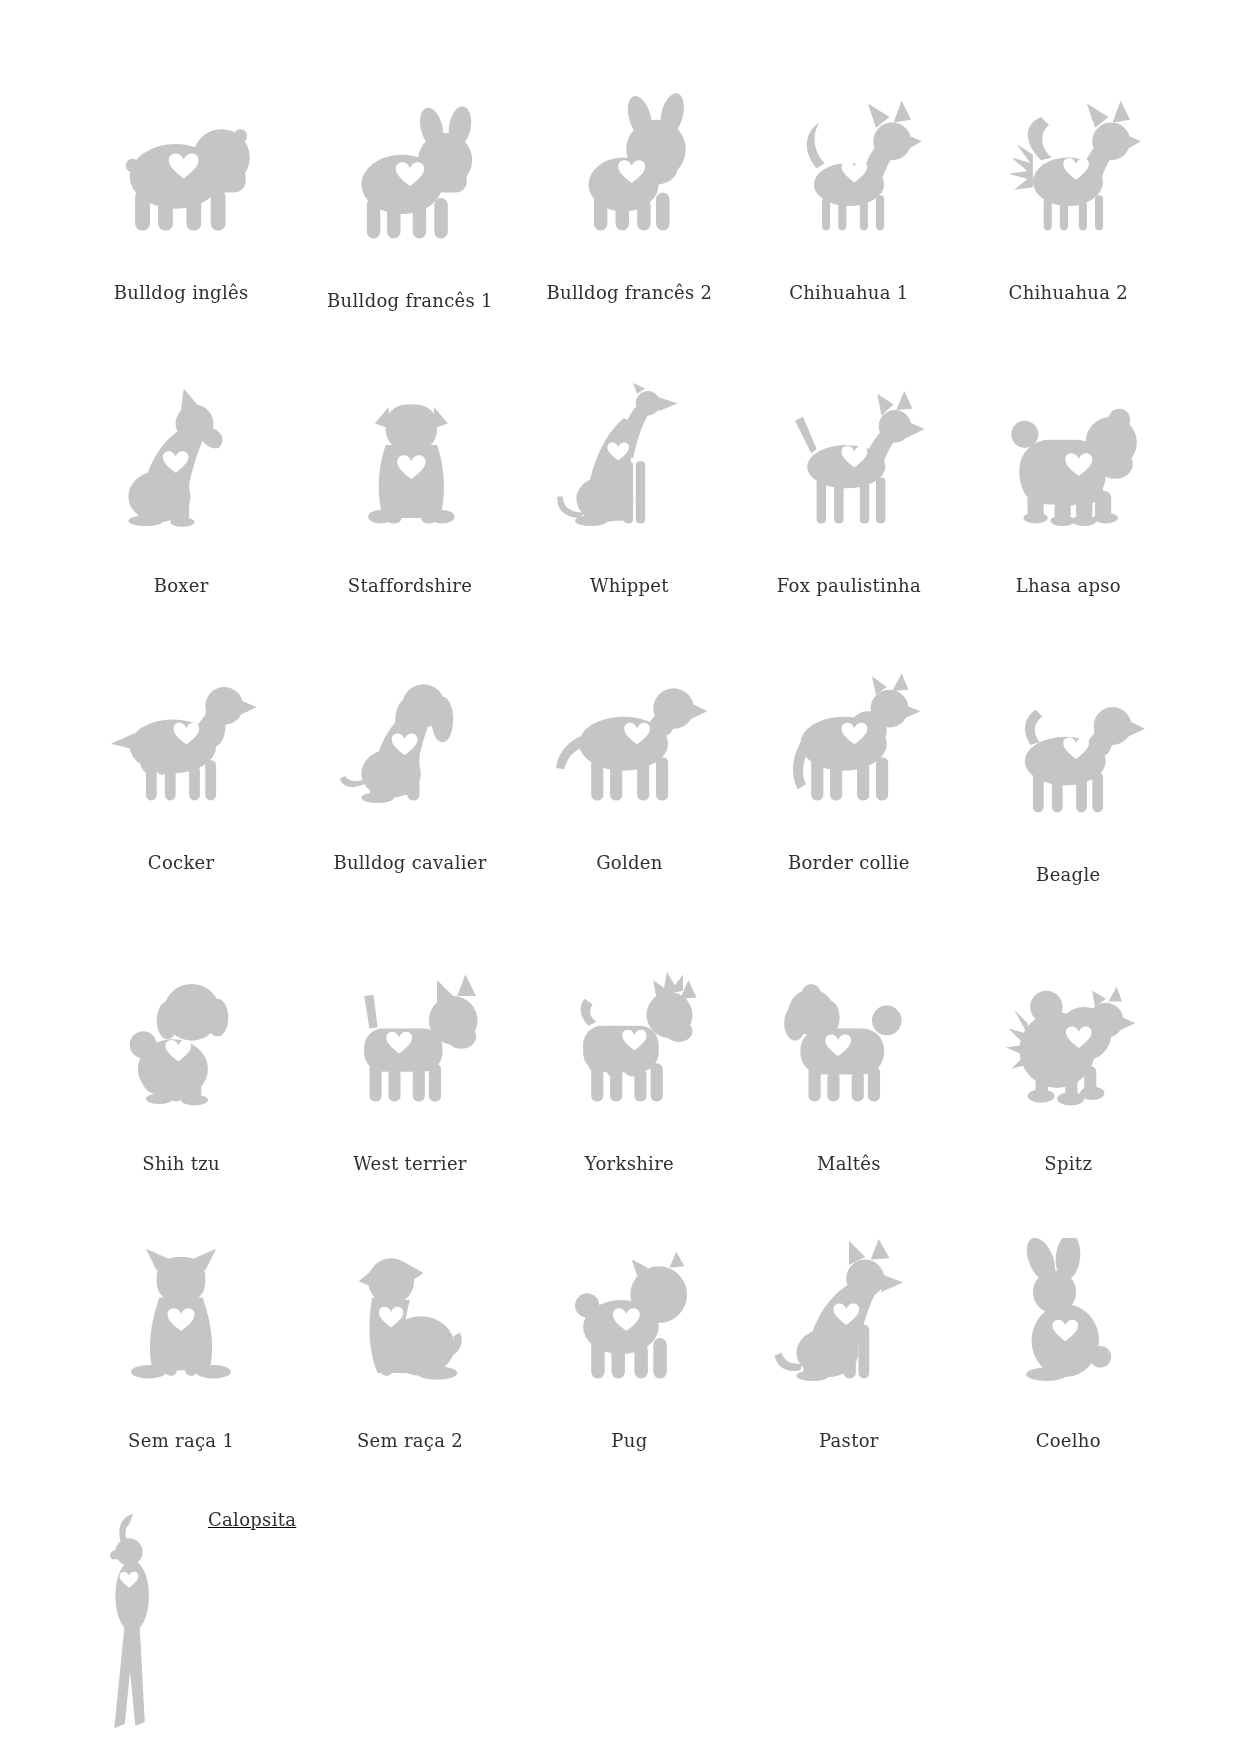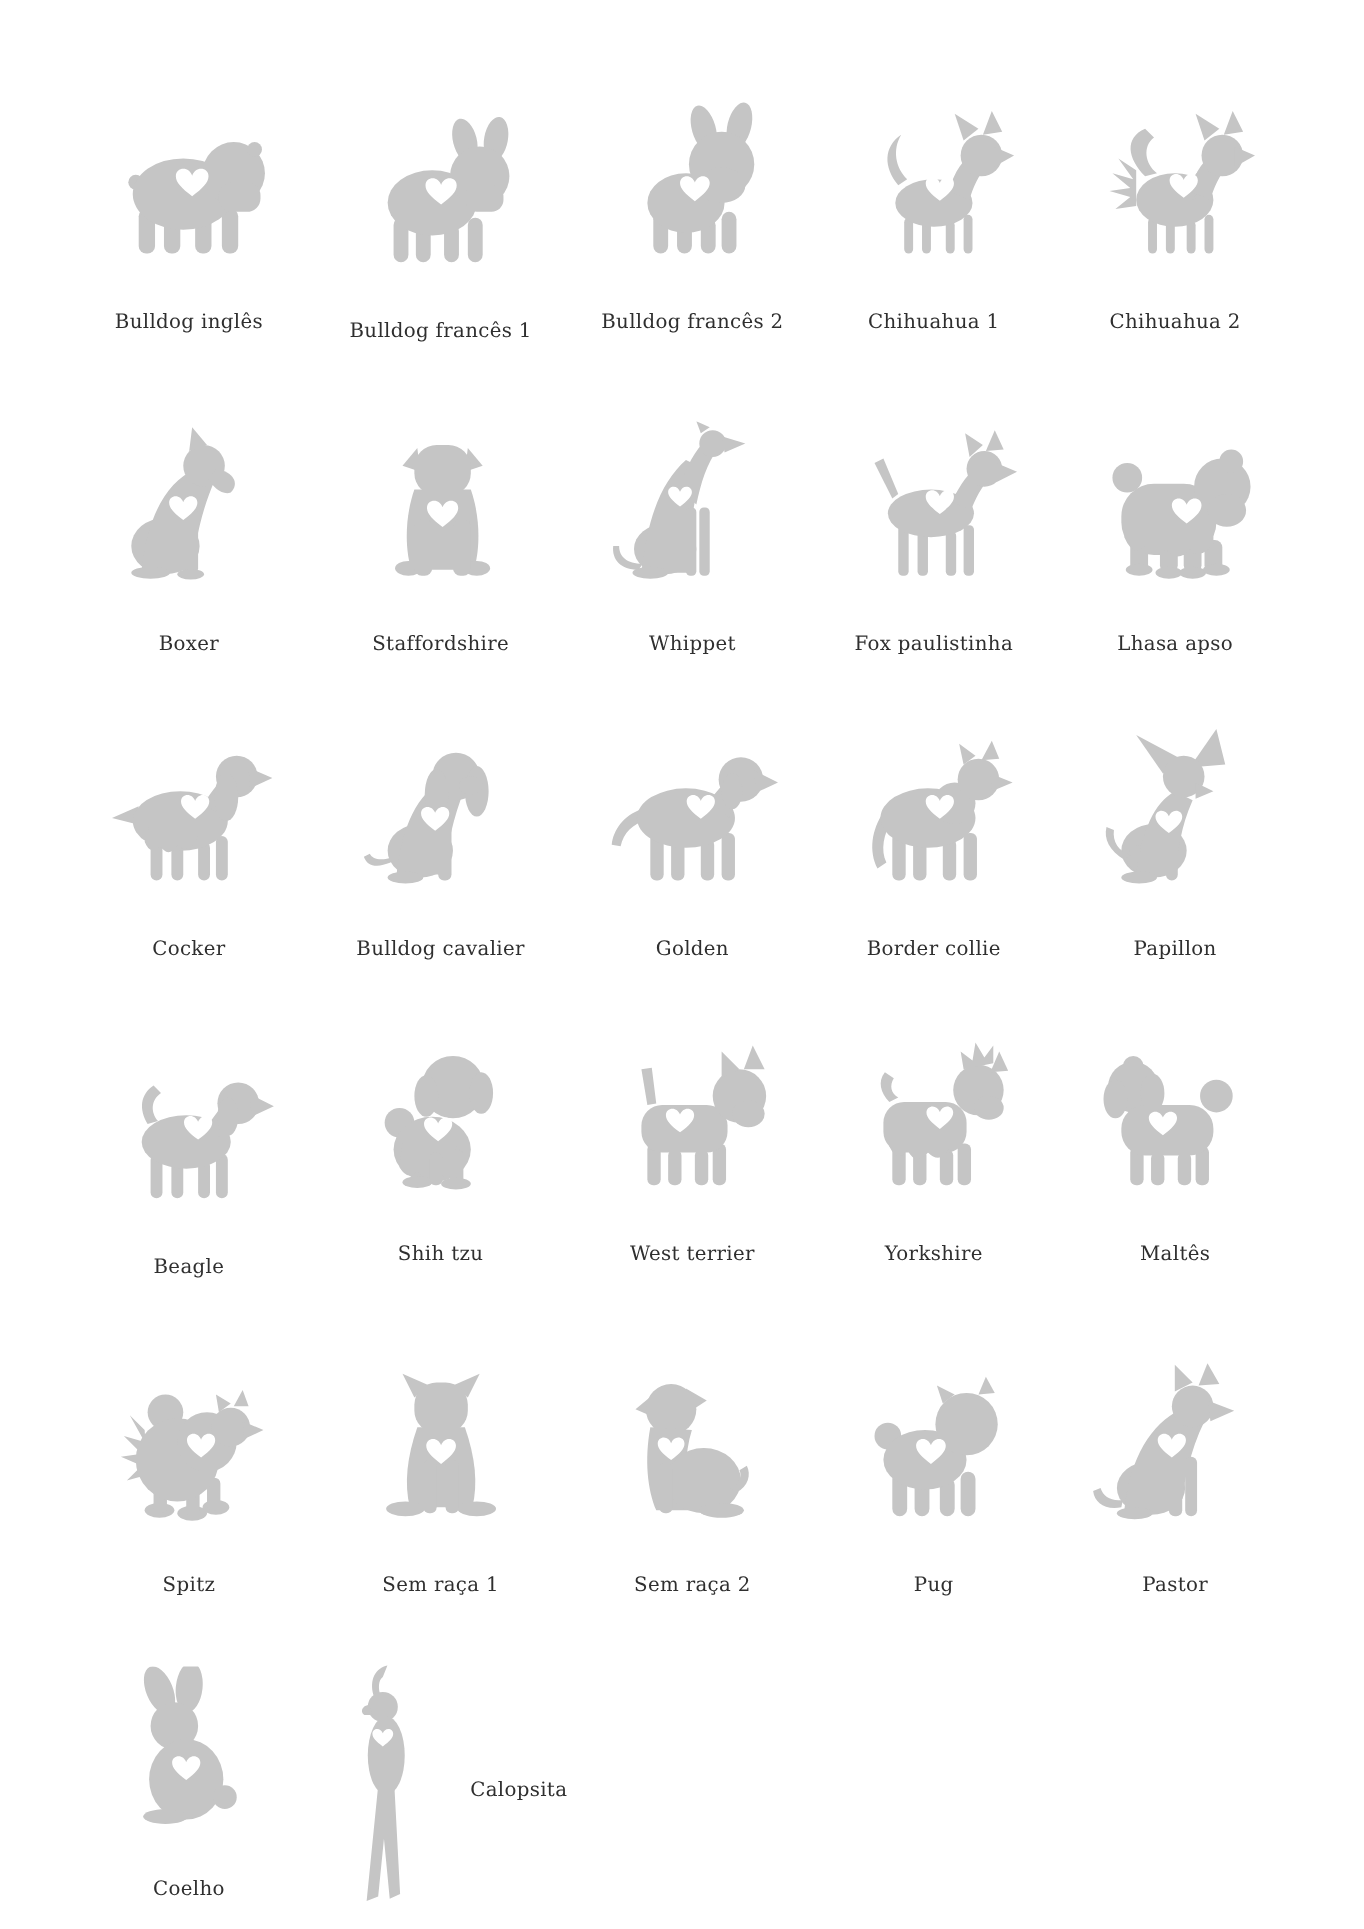--- a/index.html
+++ b/index.html
@@ -18,21 +18,21 @@
   .sil{width:172px;height:162px;}
   .sil-tall{width:126px;height:236px;}
   .label{
     margin-top:30px;
     font-size:18px;
     letter-spacing:.3px;
     color:var(--label,#2f2f2f);
     text-align:center;
     white-space:nowrap;
   }
-  .cell.label-right{flex-direction:row;align-items:center;gap:16px;}
+  .cell.label-right{flex-direction:row;gap:16px;text-decoration:underline;}
   .cell.label-right .art{height:236px;align-items:flex-start;}
   .cell.label-right .label{margin-top:0;}
 </style>
 </head>
 <body>
 
 <main class="page">
   <section class="grid">
       <figure class="cell" style="margin:0">
     <div class="art">
@@ -310,40 +310,20 @@
               <circle cx="90" cy="36" r="14"></circle>
               <path d="M80 26 L77 12 L88 20 Z"></path>
               <path d="M92 23 L99 10 L104 22 Z"></path>
               <path d="M98 32 L113 38 L99 44 Z"></path>
             </g>
             <path d="M0 .34 C-.32 .10 -.5 -.08 -.5 -.27 C-.5 -.42 -.39 -.5 -.27 -.5 C-.15 -.5 -.05 -.42 0 -.29 C.05 -.42 .15 -.5 .27 -.5 C.39 -.5 .5 -.42 .5 -.27 C.5 -.08 .32 .10 0 .34 Z" fill="#ffffff" transform="translate(64 56) scale(19)"></path>
           </svg>
         </div>
     <figcaption class="label">Border collie</figcaption>
   </figure>
-      <figure class="cell" style="margin:0">
-    <div class="art">
-          <svg class="sil" viewBox="0 0 120 120" preserveAspectRatio="xMidYMax meet" xmlns="http://www.w3.org/2000/svg">
-            <g fill="currentColor">
-              <path d="M52 32 L34 6 L64 22 Z"></path>
-              <path d="M70 28 L88 2 L94 26 Z"></path>
-              <ellipse cx="46" cy="84" rx="22" ry="18"></ellipse>
-              <path d="M28 92 Q34 102 40 94 Q46 104 52 96 L52 82 L30 80 Z"></path>
-              <path d="M26 90 C16 84 12 76 14 68 L19 70 C18 78 22 84 30 87 Z"></path>
-              <path d="M34 100 C38 70 46 52 60 44 L72 50 C64 68 62 84 61 100 Z"></path>
-              <circle cx="66" cy="34" r="14"></circle>
-              <path d="M74 38 L86 44 L74 49 Z"></path>
-              <rect x="54" y="62" width="8" height="42" rx="4"></rect>
-              <ellipse cx="36" cy="102" rx="12" ry="4"></ellipse>
-            </g>
-            <path d="M0 .34 C-.32 .10 -.5 -.08 -.5 -.27 C-.5 -.42 -.39 -.5 -.27 -.5 C-.15 -.5 -.05 -.42 0 -.29 C.05 -.42 .15 -.5 .27 -.5 C.39 -.5 .5 -.42 .5 -.27 C.5 -.08 .32 .10 0 .34 Z" fill="#ffffff" transform="translate(56 66) scale(18)"></path>
-          </svg>
-        </div>
-    <figcaption class="label">Papillon</figcaption>
-  </figure>
       <figure class="cell" style="margin:12px">
     <div class="art">
           <svg class="sil" viewBox="0 0 120 120" preserveAspectRatio="xMidYMax meet" xmlns="http://www.w3.org/2000/svg">
             <g fill="currentColor">
               <path d="M32 54 C26 44 27 34 36 28 L41 33 C34 38 34 46 39 52 Z"></path>
               <rect x="34" y="74" width="8" height="30" rx="4"></rect>
               <rect x="48" y="78" width="8" height="26" rx="4"></rect>
               <rect x="66" y="78" width="8" height="26" rx="4"></rect>
               <rect x="78" y="74" width="8" height="30" rx="4"></rect>
               <ellipse cx="58" cy="66" rx="30" ry="18"></ellipse>

